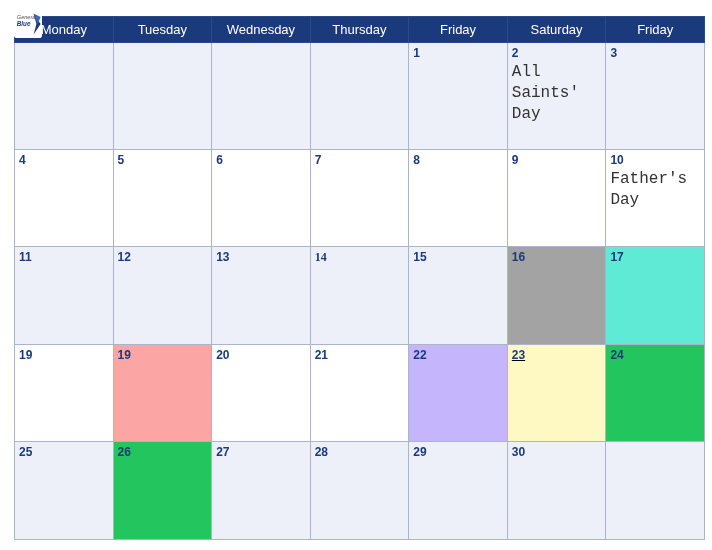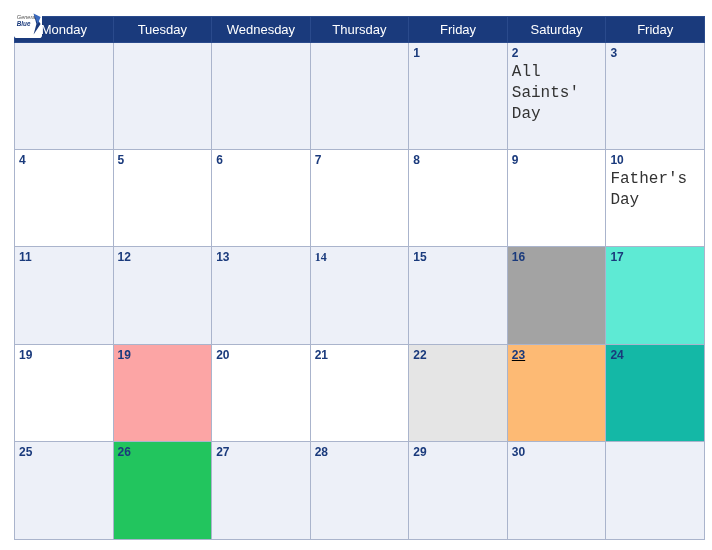--- a/index.html
+++ b/index.html
@@ -213,27 +213,27 @@
           </td>
           <td style="background-color: #fca5a5; margin-top: 12px;">
             <span class="day-num">19</span>
           </td>
           <td style="background-color: rgb(255, 255, 255);">
             <span class="day-num">20</span>
           </td>
           <td style="background-color: rgb(255, 255, 255); margin-left: 22px;">
             <span class="day-num">21</span>
           </td>
-          <td style="background-color: #e5e5e5;">
+          <td style="background-color: #c4b5fd;">
             <span class="day-num">22</span>
           </td>
-          <td style="background-color: #fdba74; text-decoration: underline;">
+          <td style="background-color: #fef9c3; text-decoration: underline;">
             <span class="day-num">23</span>
           </td>
-          <td style="background-color: #14b8a6;">
+          <td style="background-color: #22c55e;">
             <span class="day-num">24</span>
           </td>
         </tr>
         <tr>
           <td style="background-color: rgb(237, 240, 248);">
             <span class="day-num">25</span>
           </td>
           <td style="background-color: #22c55e;">
             <span class="day-num">26</span>
           </td>

